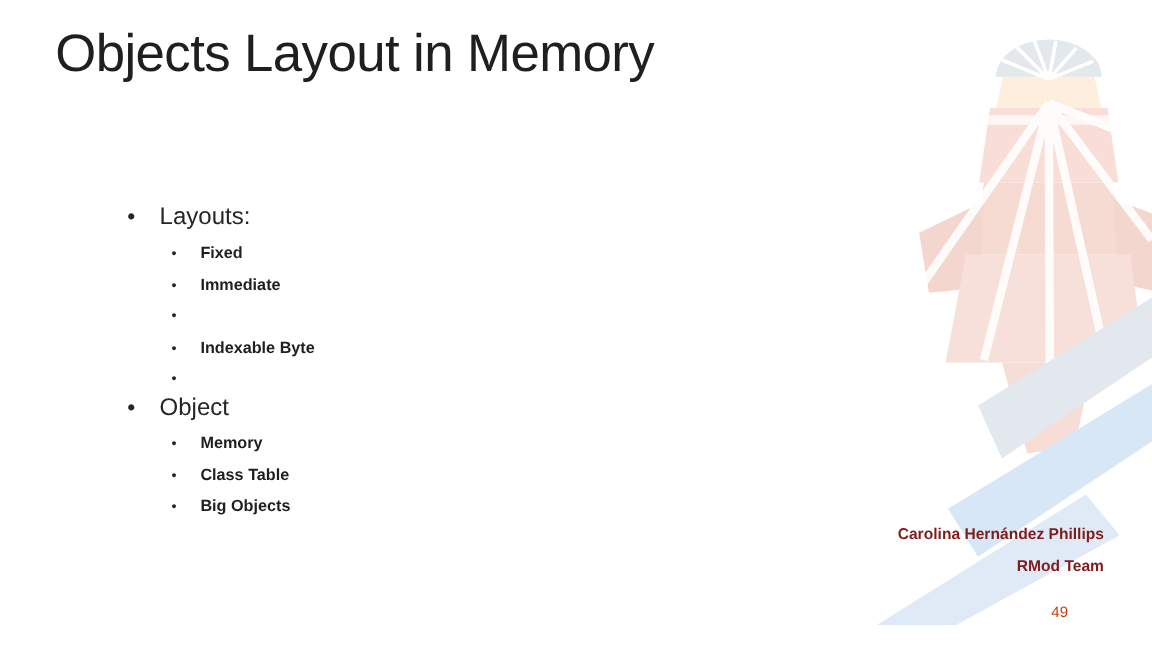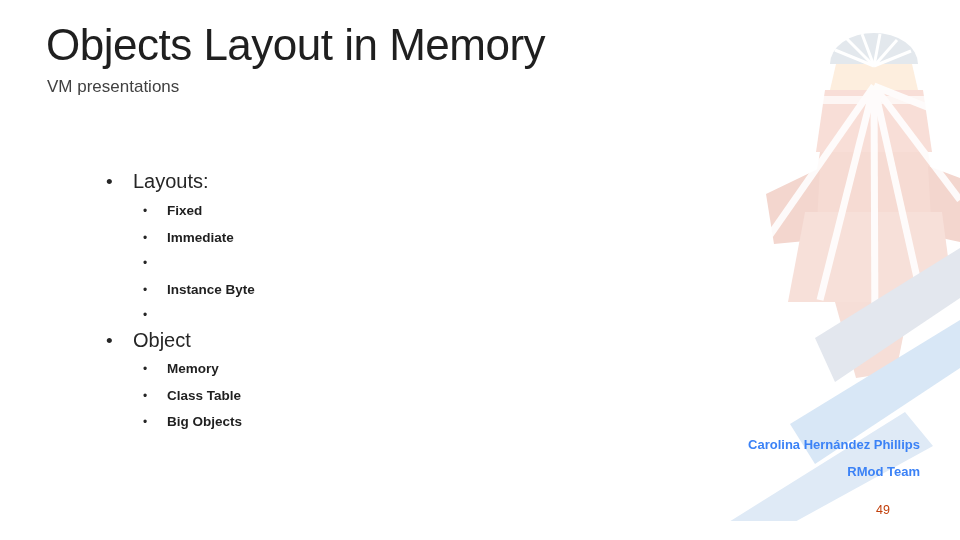--- a/index.html
+++ b/index.html
@@ -66,21 +66,21 @@
     width:24px;
     font-size:12px;
     font-weight:400;
     color:#262626;
   }
   .credit{
     position:absolute;
     right:40px;
     font-size:13px;
     font-weight:700;
-    color:#3b82f6;
+    color:#7f1d1d;
     white-space:nowrap;
   }
   .credit.author{top:437px;}
   .credit.team{top:464px;text-align:right;}
   .pagenum{
     position:absolute;
     top:503px;right:70px;
     font-size:12.5px;
     color:#c2410c;
   }
@@ -119,41 +119,40 @@
       <line x1="204" y1="66" x2="227" y2="40"></line>
       <line x1="204" y1="66" x2="241" y2="51"></line>
     </g>
 
     <path d="M145,338 L290,248 L290,298 L165,382 Z" fill="#e3e7ee"></path>
     <path d="M120,424 L290,320 L290,368 L145,464 Z" fill="#d8e7f6"></path>
     <path d="M30,540 L235,412 L263,446 L92,540 Z" fill="#dfeaf6"></path>
   </svg>
 
   <h1 class="title">Objects Layout in Memory</h1>
-  <div class="subtitle">VM presentations</div>
 
   <div class="b1" style="top:170px;">
     <span class="dot1">•</span>
     <span>Layouts:</span>
   </div>
   <ul class="sublist" style="top:198px;">
     <li>
       <span class="dot2">•</span>
       <span>Fixed</span>
     </li>
     <li>
       <span class="dot2">•</span>
       <span>Immediate</span>
     </li>
     <li>
       <span class="dot2">•</span>
     </li>
     <li>
       <span class="dot2">•</span>
-      <span>Instance Byte</span>
+      <span>Indexable Byte</span>
     </li>
     <li>
       <span class="dot2">•</span>
     </li>
   </ul>
 
   <div class="b1" style="top:329px;">
     <span class="dot1">•</span>
     <span>Object</span>
   </div>

